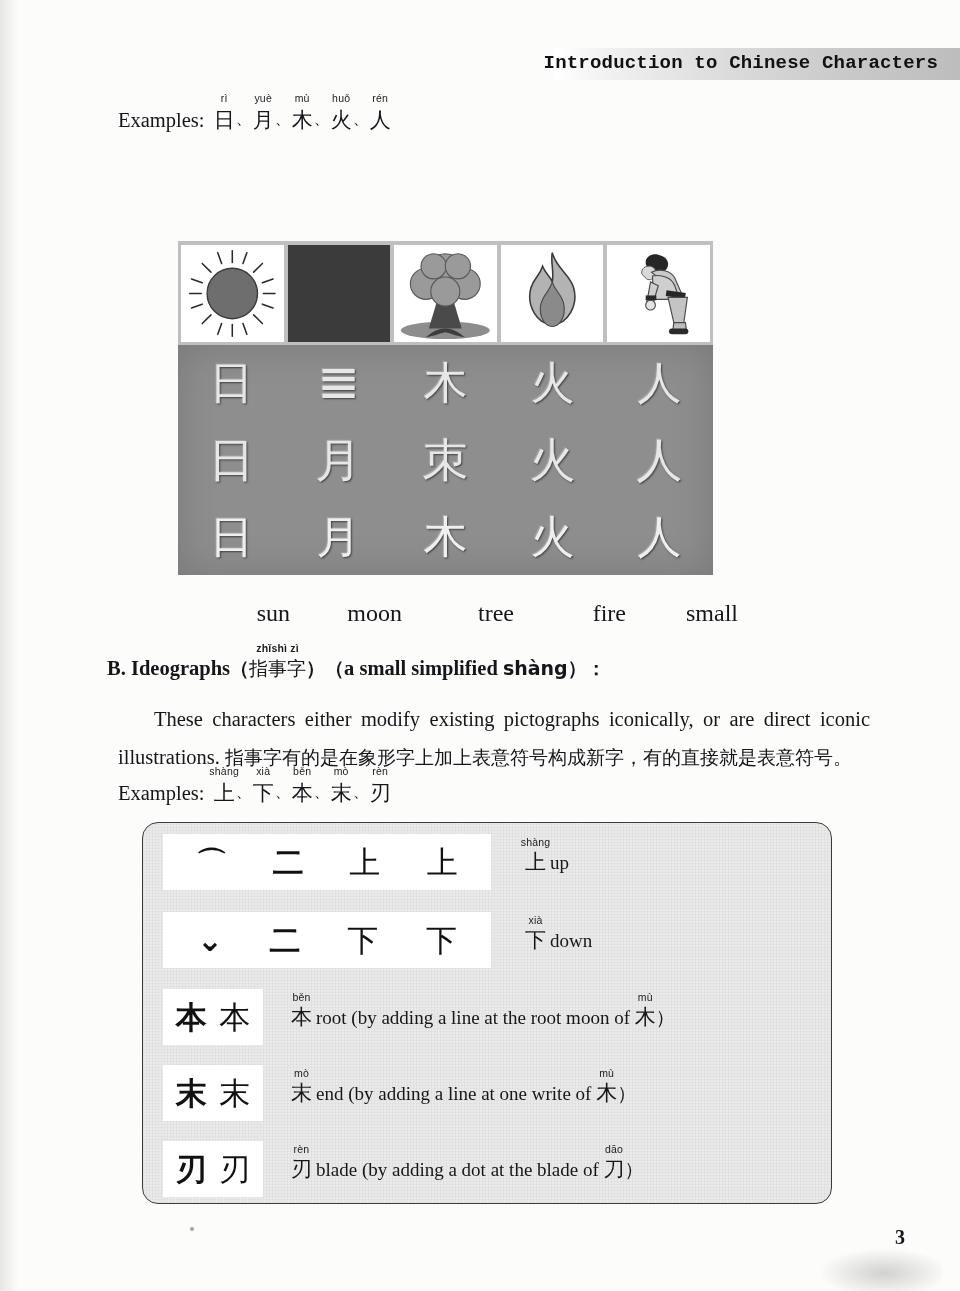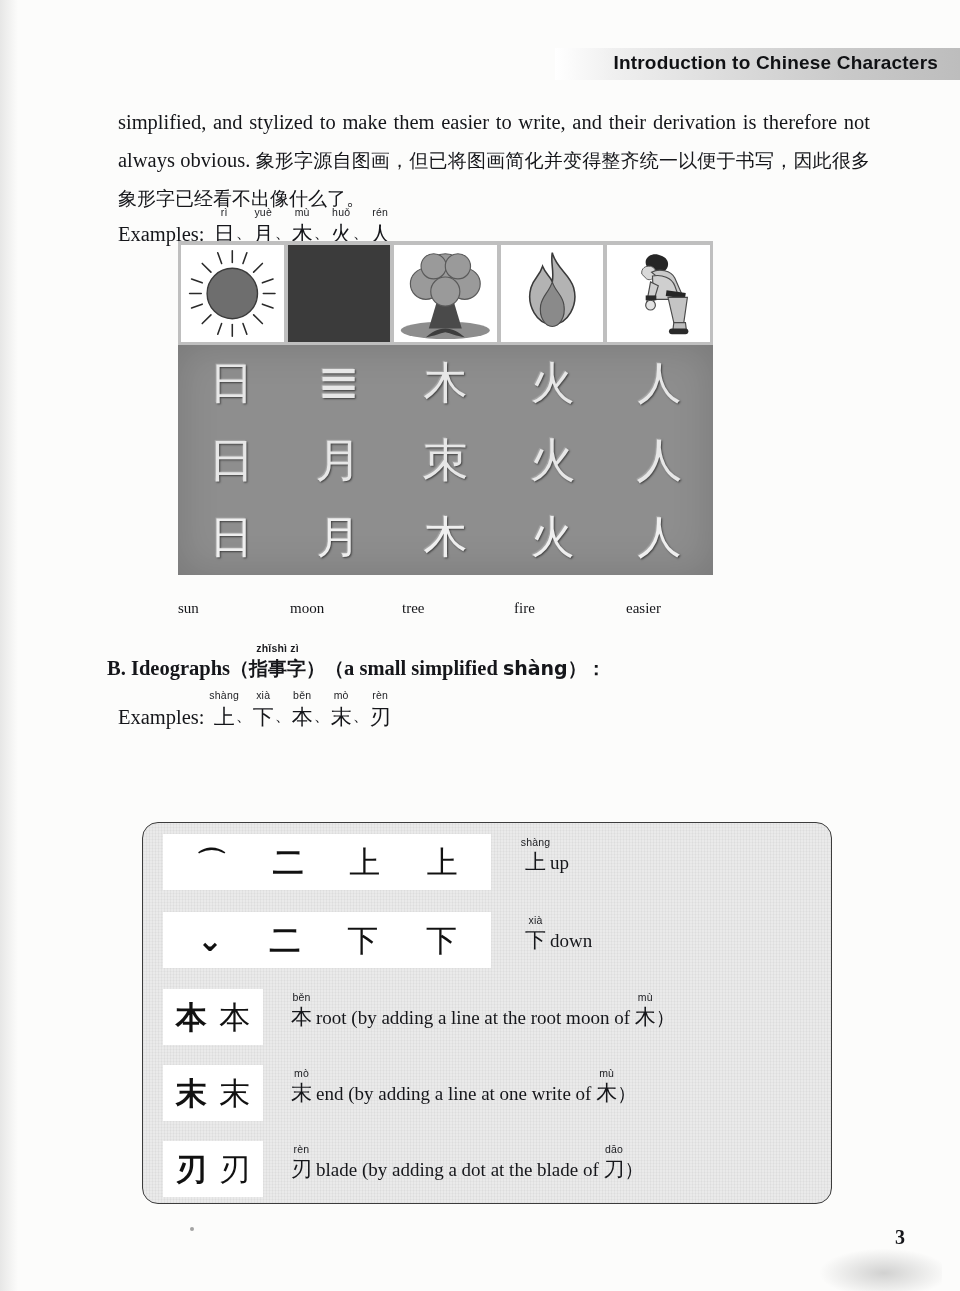--- a/index.html
+++ b/index.html
@@ -36,21 +36,21 @@
     left: 555px;
     top: 48px;
     width: 405px;
     height: 32px;
     background: linear-gradient(to right, #ffffff 0%, #f0f0f0 14%, #dcdcdc 42%, #c9c9c9 72%, #bdbdbd 100%);
   }
   .header-title {
     position: absolute;
     right: 22px;
     top: 52px;
-    font-family: Liberation Sans, sans-serif;
+    font-family: Liberation Mono, monospace;
     font-weight: bold;
     font-size: 19px;
     letter-spacing: 0.2px;
     color: #101114;
     white-space: nowrap;
   }
 
   
   .body-col {
     position: absolute;
@@ -161,41 +161,41 @@
 
   .caption-row {
     position: absolute;
     left: 178px;
     top: 600px;
     width: 560px;
     display: flex;
   }
   .caption-cell {
     flex: 1;
-    text-align: left;
-    font-size: 15px;
+    text-align: right;
+    font-size: 24px;
     color: #15161a;
   }
 
   
   .section-b {
     position: absolute;
     left: 107px;
     top: 655px;
     white-space: nowrap;
     font-weight: bold;
     font-size: 20.5px;
   }
   .section-b .cnb {
     font-family: "DejaVu Sans", "Liberation Sans", sans-serif;
     font-size: 19px;
     font-weight: bold;
   }
   .section-b .ruby > .rb {
-    font-weight: bold;
+    font-weight: normal;
     font-size: 19px;
   }
 
   .body-col-2 {
     position: absolute;
     left: 118px;
     top: 700px;
     width: 752px;
   }
 
@@ -294,21 +294,20 @@
 </head>
 <body>
 
 <div class="page-scan"></div>
 <div class="page-edge-shadow"></div>
 
 <div class="header-band"></div>
 <div class="header-title">Introduction to Chinese Characters</div>
 
 <div class="body-col">
-  <p class="para"><span>simplified, and stylized to make them easier to write, and their derivation is therefore not always obvious. </span><span class="cn">象形字源自图画，但已将图画简化并变得整齐统一以便于书写，因此很多象形字已经看不出像什么了。</span></p>
 
   <div class="examples-line">
     <span>Examples:</span>
     <span class="ruby-group">
       <span class="ruby"><span class="rt">rì</span><span class="rb">日</span></span><span class="sep">、</span><span class="ruby"><span class="rt">yuè</span><span class="rb">月</span></span><span class="sep">、</span><span class="ruby"><span class="rt">mù</span><span class="rb">木</span></span><span class="sep">、</span><span class="ruby"><span class="rt">huǒ</span><span class="rb">火</span></span><span class="sep">、</span><span class="ruby"><span class="rt">rén</span><span class="rb">人</span></span>
     </span>
   </div>
 </div>
 
 <div class="pictograph-figure">
@@ -405,29 +404,30 @@
     <span class="glyph-anc g-r3">火</span>
     <span class="glyph-anc g-r3">人</span>
   </div>
 </div>
 
 <div class="caption-row">
   <span class="caption-cell">sun</span>
   <span class="caption-cell">moon</span>
   <span class="caption-cell">tree</span>
   <span class="caption-cell">fire</span>
-  <span class="caption-cell">easier</span>
+  <span class="caption-cell">small</span>
 </div>
 
 <div class="section-b">
   <span>B.</span>
   <span>Ideographs</span><span class="cnb">（</span><span class="ruby"><span class="rt">zhǐshì zì</span><span class="rb cnb">指事字</span></span><span class="cnb">）</span><span class="cnb">（</span><span>a small simplified </span><span class="cnb">shàng</span><span class="cnb">）</span><span class="cnb">：</span>
 </div>
 
 <div class="body-col-2">
+  <p class="para indent"><span>These characters either modify existing pictographs iconically, or are direct iconic illustrations. </span><span class="cn">指事字有的是在象形字上加上表意符号构成新字，有的直接就是表意符号。</span></p>
 
   <div class="examples-line">
     <span>Examples:</span>
     <span class="ruby-group">
       <span class="ruby"><span class="rt">shàng</span><span class="rb">上</span></span><span class="sep">、</span><span class="ruby"><span class="rt">xià</span><span class="rb">下</span></span><span class="sep">、</span><span class="ruby"><span class="rt">běn</span><span class="rb">本</span></span><span class="sep">、</span><span class="ruby"><span class="rt">mò</span><span class="rb">末</span></span><span class="sep">、</span><span class="ruby"><span class="rt">rèn</span><span class="rb">刃</span></span>
     </span>
   </div>
 </div>
 
 <div class="ideo-card">

